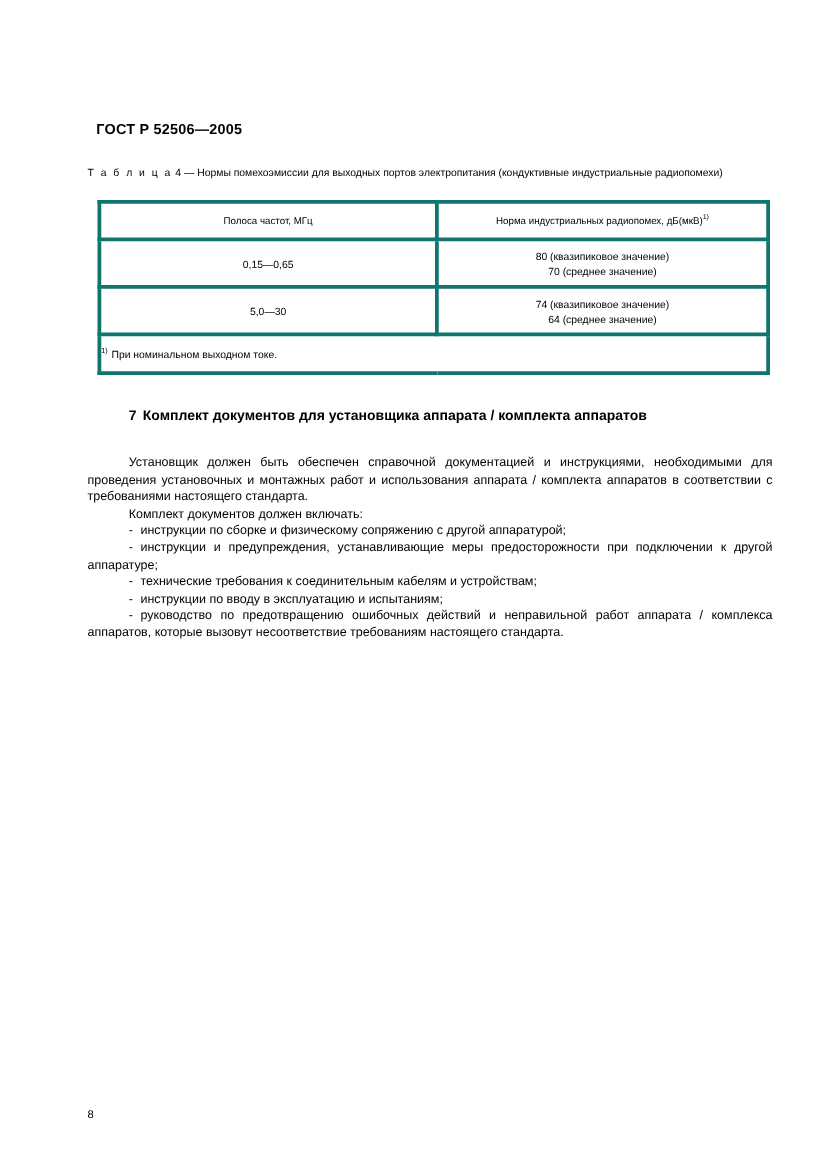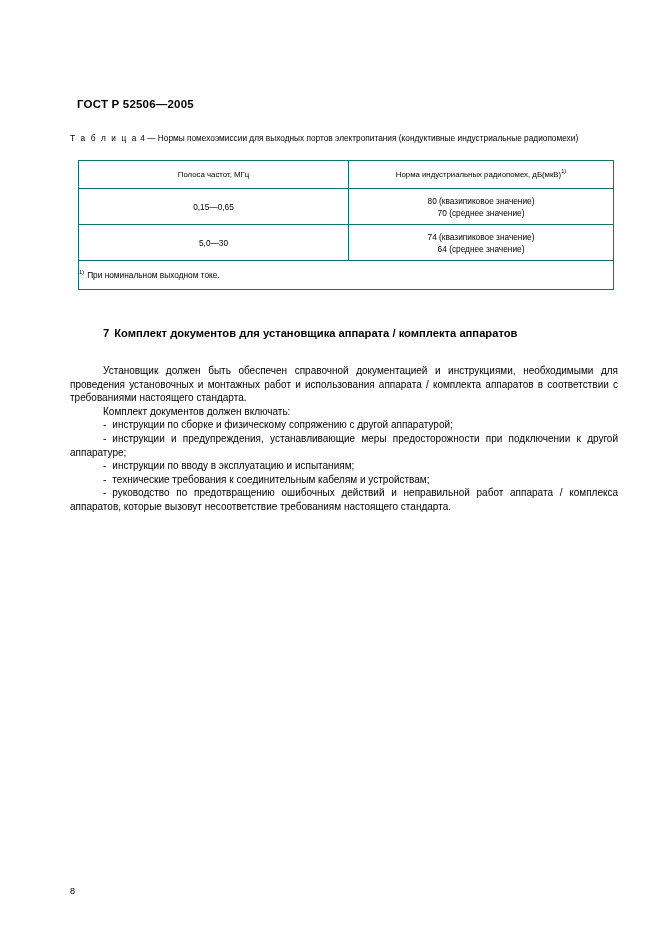--- a/index.html
+++ b/index.html
@@ -55,21 +55,21 @@
   .emission-table {
     position: absolute;
     left: 78px;
     top: 124px;
     width: 535px;
     border-collapse: collapse;
     table-layout: fixed;
   }
   .emission-table td,
   .emission-table th {
-    border: 1px solid #0f766e;
+    border: 3px solid #0f766e;
     padding: 0;
     vertical-align: middle;
     font-weight: normal;
   }
   .col-band { width: 270px; }
   .col-limit { width: 265px; }
 
   .thead-cell {
     height: 27px;
     text-align: center;
@@ -217,24 +217,24 @@
     <p>Установщик должен быть обеспечен справочной документацией и инструкциями, необходимыми для проведения установочных и монтажных работ и использования аппарата / комплекта аппаратов в соответствии с требованиями настоящего стандарта.</p>
     <p class="last-line-left">Комплект документов должен включать:</p>
     <ul class="bullet-list">
       <li>
         <span class="dash">-</span><span>инструкции по сборке и физическому сопряжению с другой аппаратурой;</span>
       </li>
       <li>
         <span class="dash">-</span><span>инструкции и предупреждения, устанавливающие меры предосторожности при подключении к другой аппаратуре;</span>
       </li>
       <li>
+        <span class="dash">-</span><span>технические требования к соединительным кабелям и устройствам;</span>
+      </li>
+      <li>
         <span class="dash">-</span><span>инструкции по вводу в эксплуатацию и испытаниям;</span>
-      </li>
-      <li>
-        <span class="dash">-</span><span>технические требования к соединительным кабелям и устройствам;</span>
       </li>
       <li>
         <span class="dash">-</span><span>руководство по предотвращению ошибочных действий и неправильной работ аппарата / комплекса аппаратов, которые вызовут несоответствие требованиям настоящего стандарта.</span>
       </li>
     </ul>
   </div>
 
   <div class="page-number">8</div>
 
 </div>

